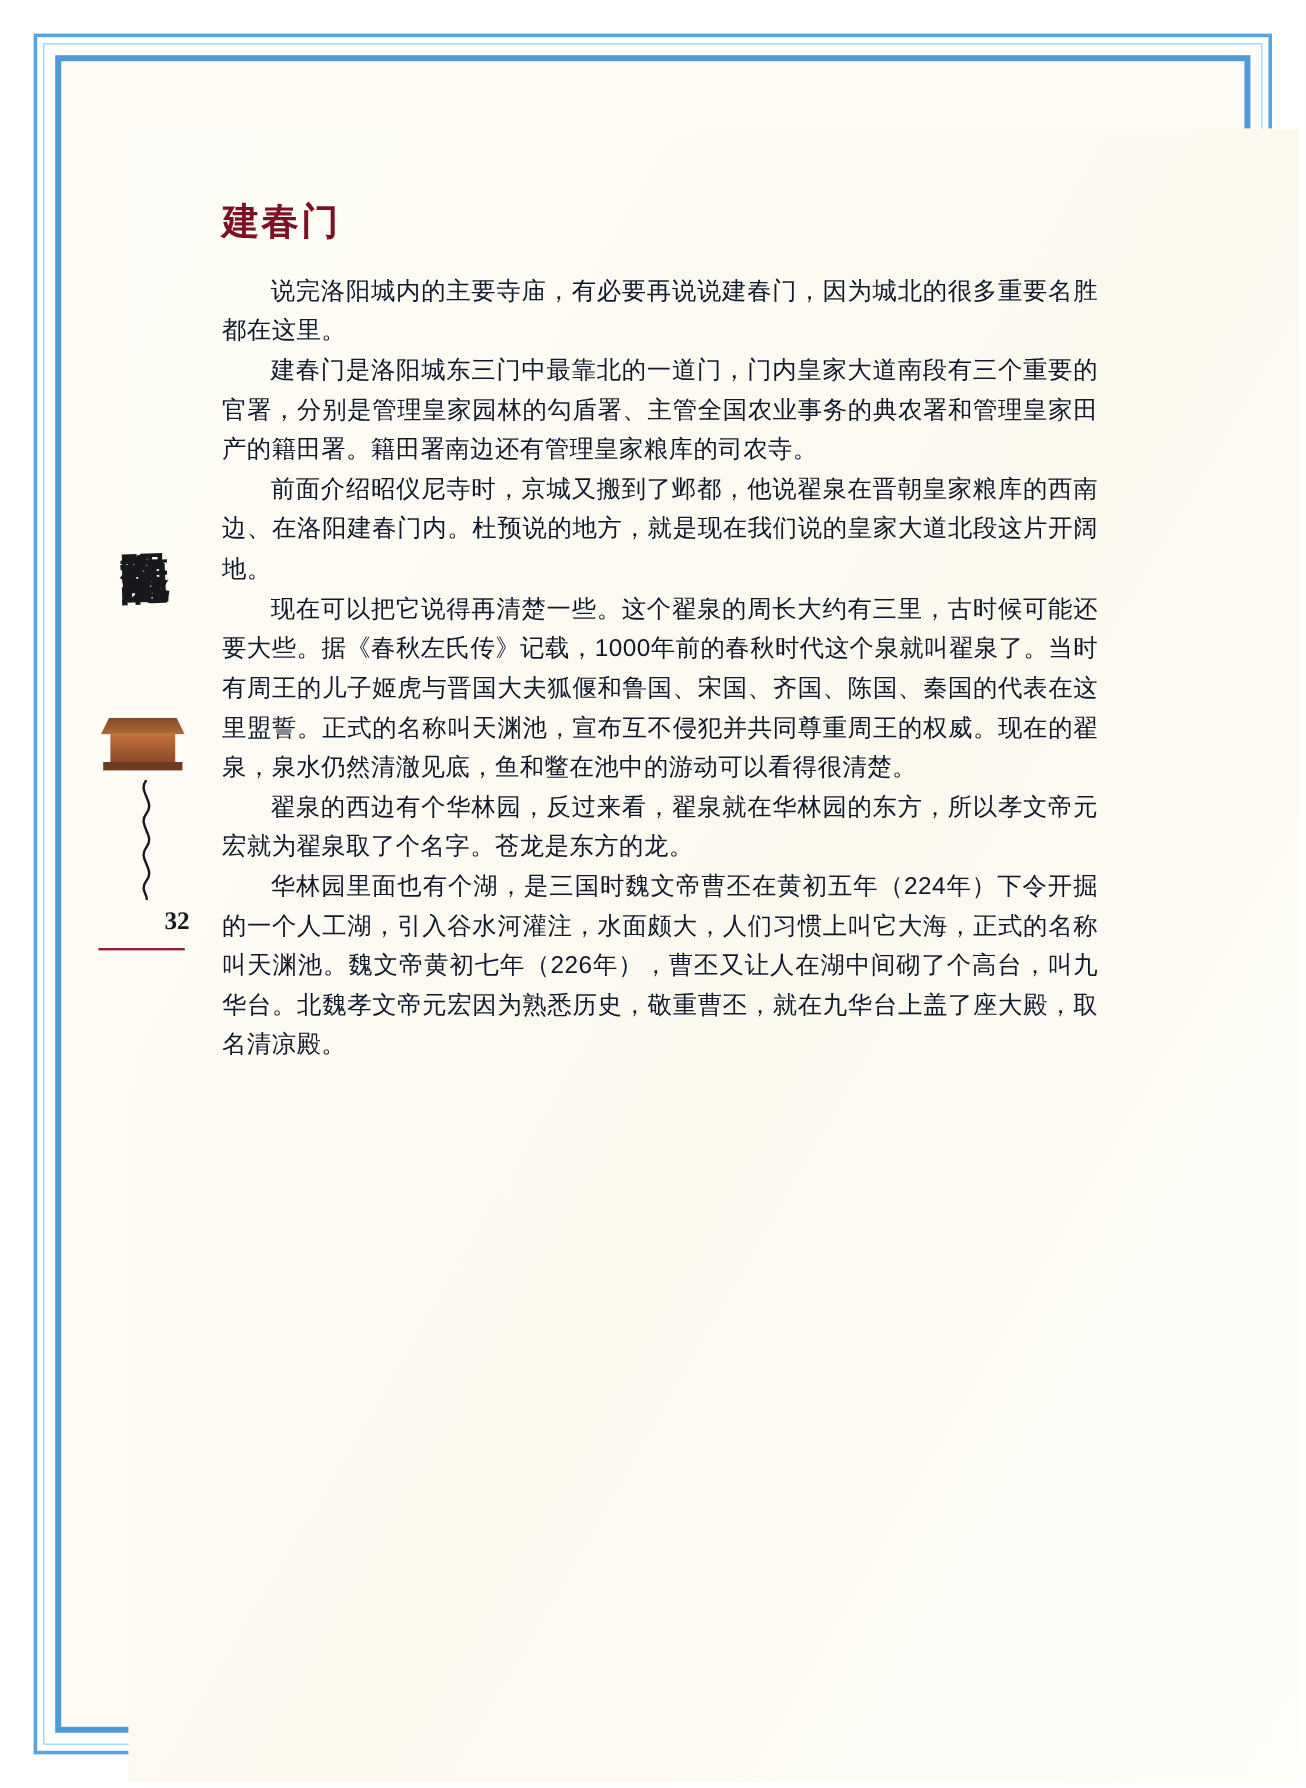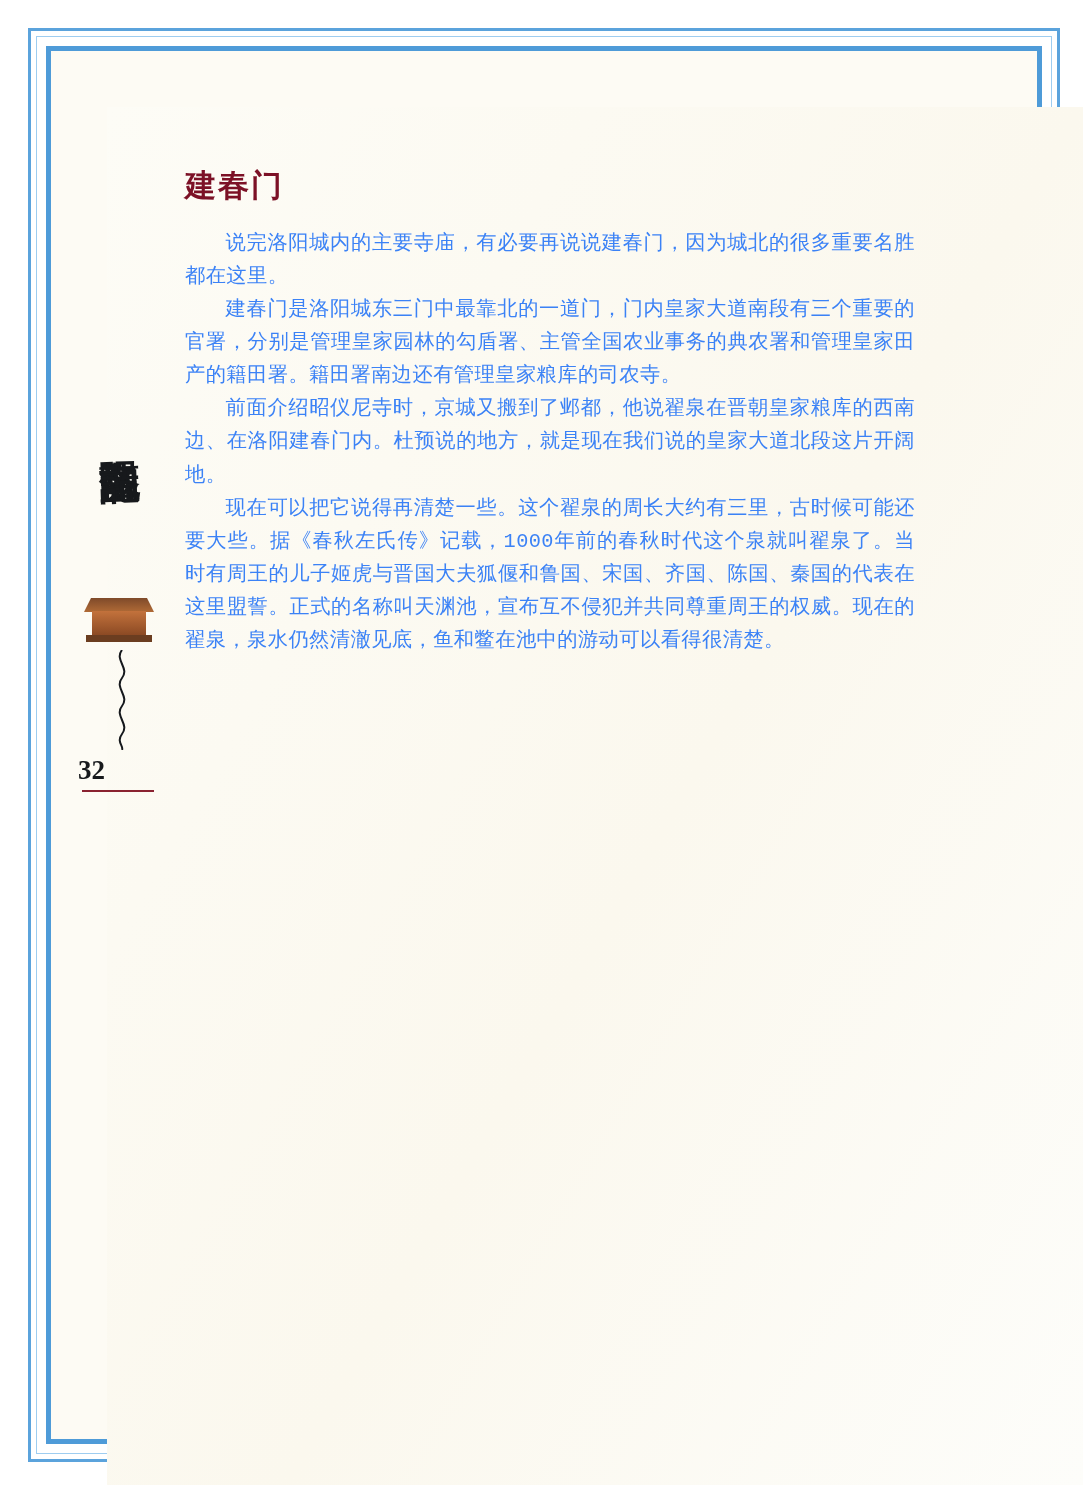--- a/index.html
+++ b/index.html
@@ -107,23 +107,23 @@
     left: 110px;
     top: 650px;
     width: 24px;
     height: 100px;
   }
   .page-number {
     position: absolute;
     left: 78px;
     top: 755px;
     width: 80px;
-    text-align: left;
+    text-align: right;
     font-family: "Liberation Serif", serif;
-    font-size: 27px;
+    font-size: 21px;
     font-weight: 700;
     color: #17191c;
   }
   .page-rule {
     position: absolute;
     left: 82px;
     top: 790px;
     width: 72px;
     border-top: 2px solid #8a2230;
   }
@@ -140,24 +140,24 @@
     font-family: "DejaVu Sans", sans-serif;
     font-size: 31px;
     font-weight: 700;
     color: #7c1126;
     letter-spacing: 2px;
     line-height: 1;
   }
   p.para {
     margin: 0;
     text-indent: 2em;
-    font-family: Liberation Mono, monospace;
+    font-family: Liberation Sans, sans-serif;
     font-size: 20.3px;
     line-height: 1.63;
-    color: #3b82f6;
+    color: #0f172a;
     text-align: justify;
     letter-spacing: 0.4px;
   }
 </style>
 </head>
 <body>
 
 <div class="page">
 
   <div class="frame-outer"></div>
@@ -185,15 +185,17 @@
   <div class="page-number">32</div>
   <div class="page-rule"></div>
 
   <div class="content">
     <h1 class="chapter-title">建春门</h1>
 
     <p class="para">说完洛阳城内的主要寺庙，有必要再说说建春门，因为城北的很多重要名胜都在这里。</p>
     <p class="para">建春门是洛阳城东三门中最靠北的一道门，门内皇家大道南段有三个重要的官署，分别是管理皇家园林的勾盾署、主管全国农业事务的典农署和管理皇家田产的籍田署。籍田署南边还有管理皇家粮库的司农寺。</p>
     <p class="para">前面介绍昭仪尼寺时，京城又搬到了邺都，他说翟泉在晋朝皇家粮库的西南边、在洛阳建春门内。杜预说的地方，就是现在我们说的皇家大道北段这片开阔地。</p>
     <p class="para">现在可以把它说得再清楚一些。这个翟泉的周长大约有三里，古时候可能还要大些。据《春秋左氏传》记载，1000年前的春秋时代这个泉就叫翟泉了。当时有周王的儿子姬虎与晋国大夫狐偃和鲁国、宋国、齐国、陈国、秦国的代表在这里盟誓。正式的名称叫天渊池，宣布互不侵犯并共同尊重周王的权威。现在的翟泉，泉水仍然清澈见底，鱼和鳖在池中的游动可以看得很清楚。</p>
+    <p class="para">翟泉的西边有个华林园，反过来看，翟泉就在华林园的东方，所以孝文帝元宏就为翟泉取了个名字。苍龙是东方的龙。</p>
+    <p class="para">华林园里面也有个湖，是三国时魏文帝曹丕在黄初五年（224年）下令开掘的一个人工湖，引入谷水河灌注，水面颇大，人们习惯上叫它大海，正式的名称叫天渊池。魏文帝黄初七年（226年），曹丕又让人在湖中间砌了个高台，叫九华台。北魏孝文帝元宏因为熟悉历史，敬重曹丕，就在九华台上盖了座大殿，取名清凉殿。</p>
   </div>
 
 </div>
 
 </body></html>

